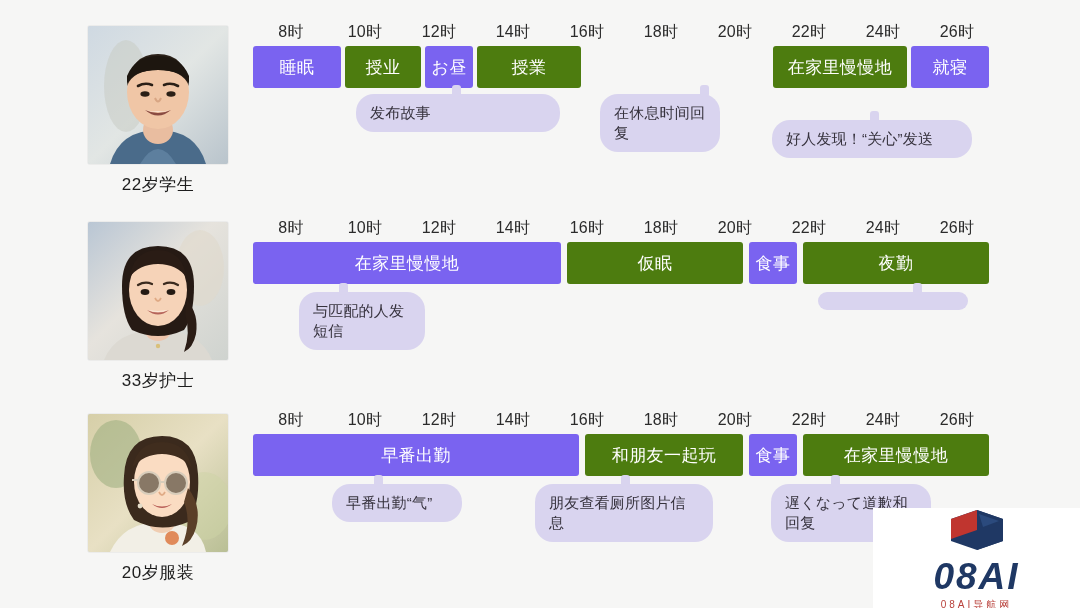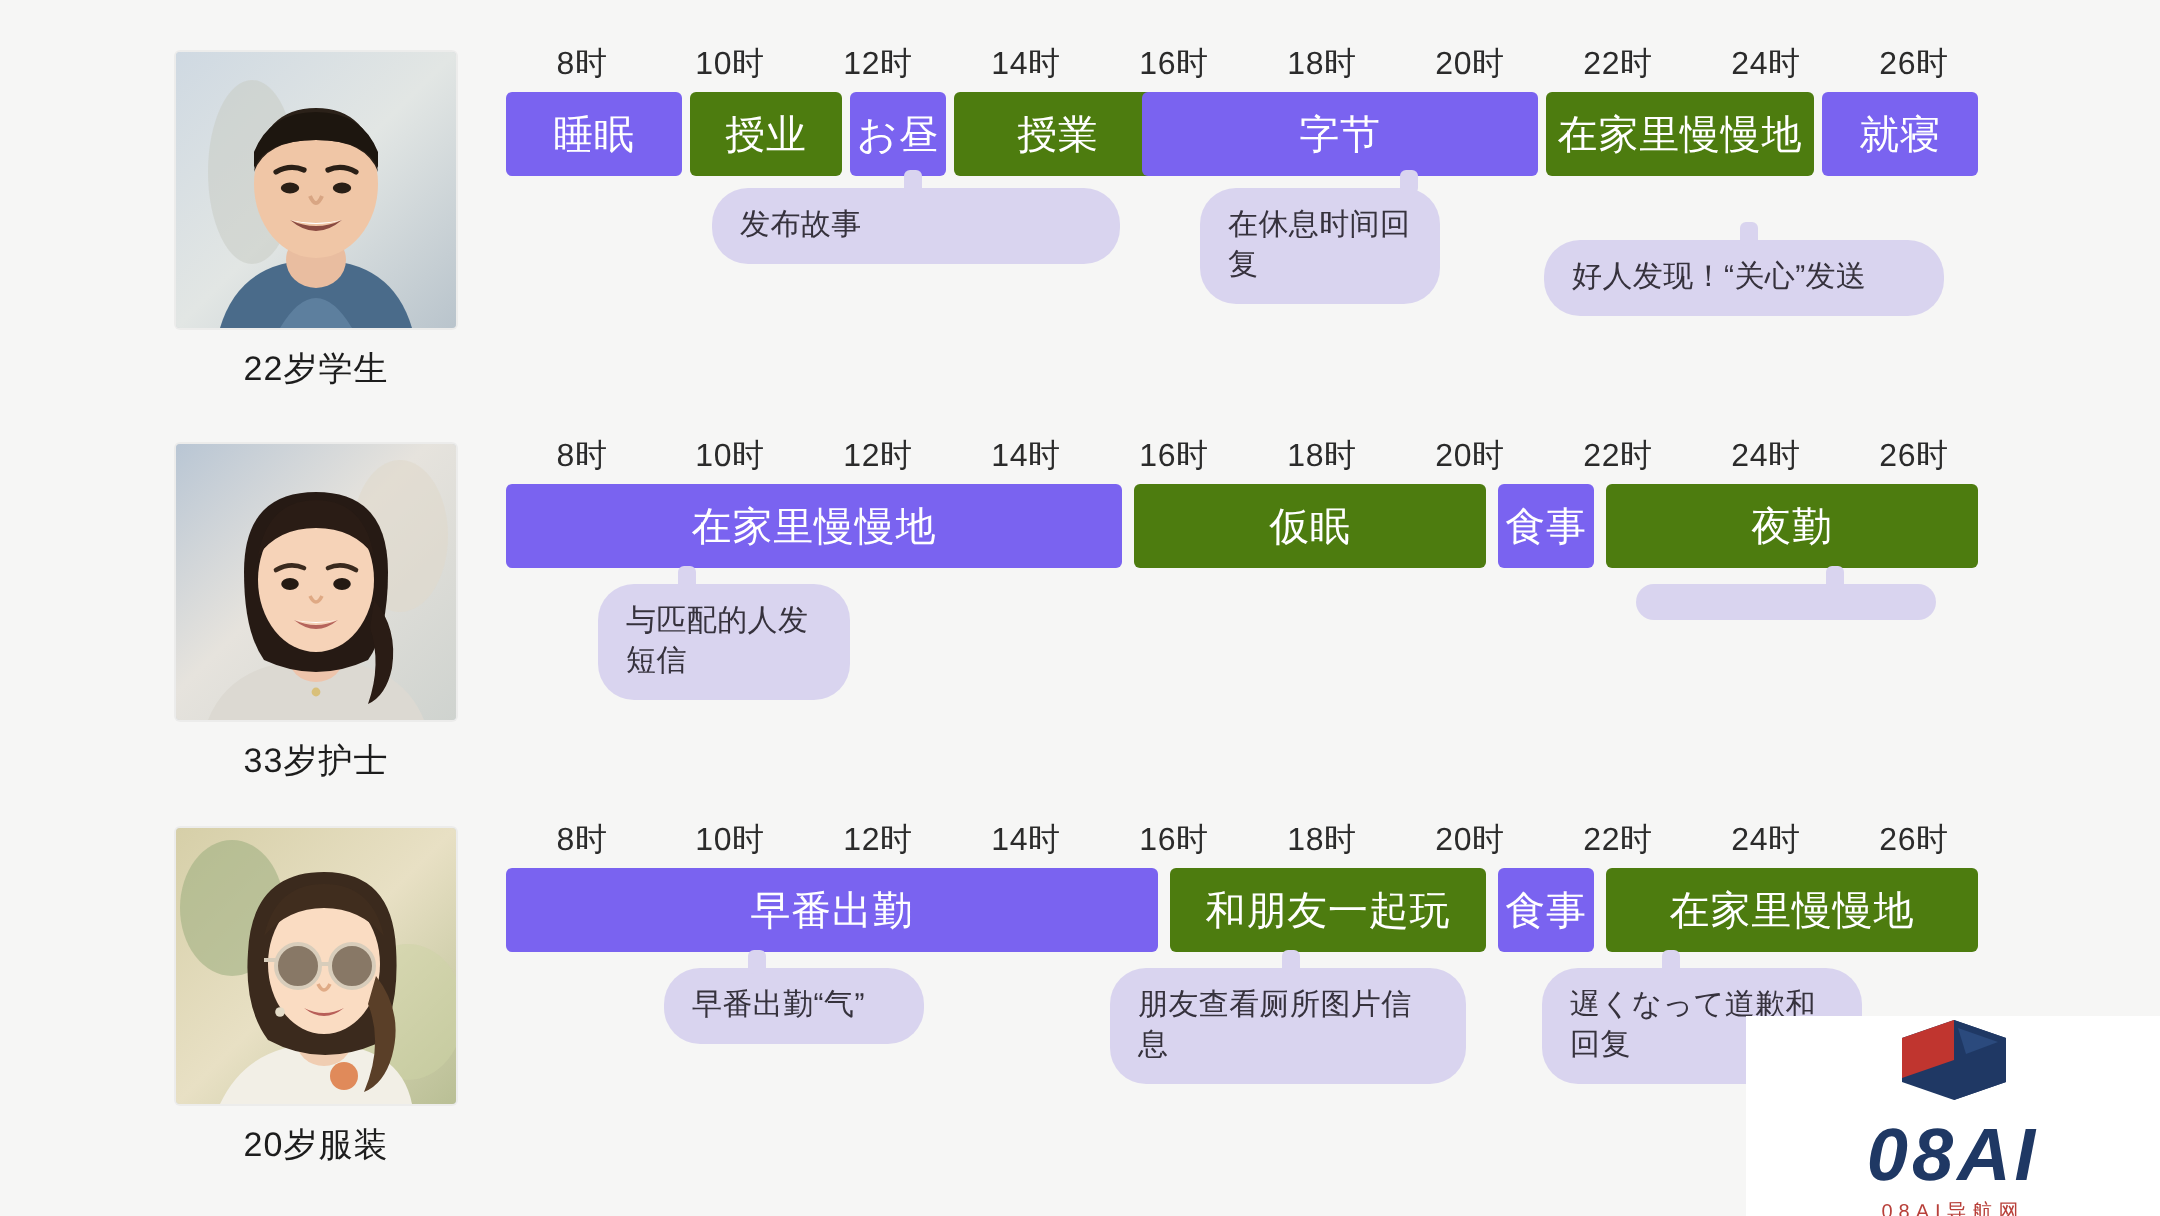--- a/index.html
+++ b/index.html
@@ -71,21 +71,21 @@
   .bar {
     position: absolute;
     top: 0;
     height: 42px;
     background: #7a63f0;
     border-radius: 3px;
     display: flex;
     align-items: center;
     justify-content: center;
     color: #ffffff;
-    font-size: 20px;
+    font-size: 17px;
     letter-spacing: 0.4px;
     white-space: nowrap;
     overflow: hidden;
   }
   .bar.tint { background: #4d7c0f; }
 
   
   .callouts { position: relative; }
   .callout {
     position: absolute;
@@ -180,21 +180,20 @@
             <div class="tick" style="left: 482px;">20时</div>
             <div class="tick" style="left: 556px;">22时</div>
             <div class="tick" style="left: 630px;">24时</div>
             <div class="tick" style="left: 704px;">26时</div>
           </div>
           <div class="bars">
             <div class="bar" style="left: 0px; width: 88px;">睡眠</div>
             <div class="bar tint" style="left: 92px; width: 76px;">授业</div>
             <div class="bar" style="left: 172px; width: 48px;">お昼</div>
             <div class="bar tint" style="left: 224px; width: 104px;">授業</div>
-            <div class="bar" style="left: 318px; width: 198px;">字节</div>
             <div class="bar tint" style="left: 520px; width: 134px;">在家里慢慢地</div>
             <div class="bar" style="left: 658px; width: 78px;">就寝</div>
           </div>
           <div class="callouts">
             <div class="callout" style="left: 103px; top: 6px; width: 204px;"><span class="tail" style="left: 96px;"></span><span>发布故事</span></div>
             <div class="callout" style="left: 347px; top: 6px; width: 120px;"><span class="tail" style="left: 100px;"></span><span>在休息时间回复</span></div>
             <div class="callout" style="left: 519px; top: 6px; width: 200px; margin-top: 26px;"><span class="tail" style="left: 98px;"></span><span>好人发现！“关心”发送</span></div>
           </div>
         </div>
       </div>
@@ -304,21 +303,21 @@
             <div class="tick" style="left: 704px;">26时</div>
           </div>
           <div class="bars">
             <div class="bar" style="left: 0px; width: 326px;">早番出勤</div>
             <div class="bar tint" style="left: 332px; width: 158px;">和朋友一起玩</div>
             <div class="bar" style="left: 496px; width: 48px;">食事</div>
             <div class="bar tint" style="left: 550px; width: 186px;">在家里慢慢地</div>
           </div>
           <div class="callouts">
             <div class="callout" style="left: 79px; top: 8px; width: 130px;"><span class="tail" style="left: 42px;"></span><span>早番出勤“气”</span></div>
-            <div class="callout" style="left: 282px; top: 8px; width: 178px; margin-left: 20px;"><span class="tail" style="left: 86px;"></span><span>朋友查看厕所图片信息</span></div>
+            <div class="callout" style="left: 282px; top: 8px; width: 178px;"><span class="tail" style="left: 86px;"></span><span>朋友查看厕所图片信息</span></div>
             <div class="callout" style="left: 518px; top: 8px; width: 160px;"><span class="tail" style="left: 60px;"></span><span>遅くなって道歉和回复</span></div>
           </div>
         </div>
       </div>
     </div>
 
   <div id="watermark">
     <div class="mark-cube">
       <svg width="62" height="44" viewBox="0 0 62 44" aria-hidden="true">
         <polygon points="31,2 57,11 57,33 31,42 5,33 5,11" fill="#1f3864"></polygon>

